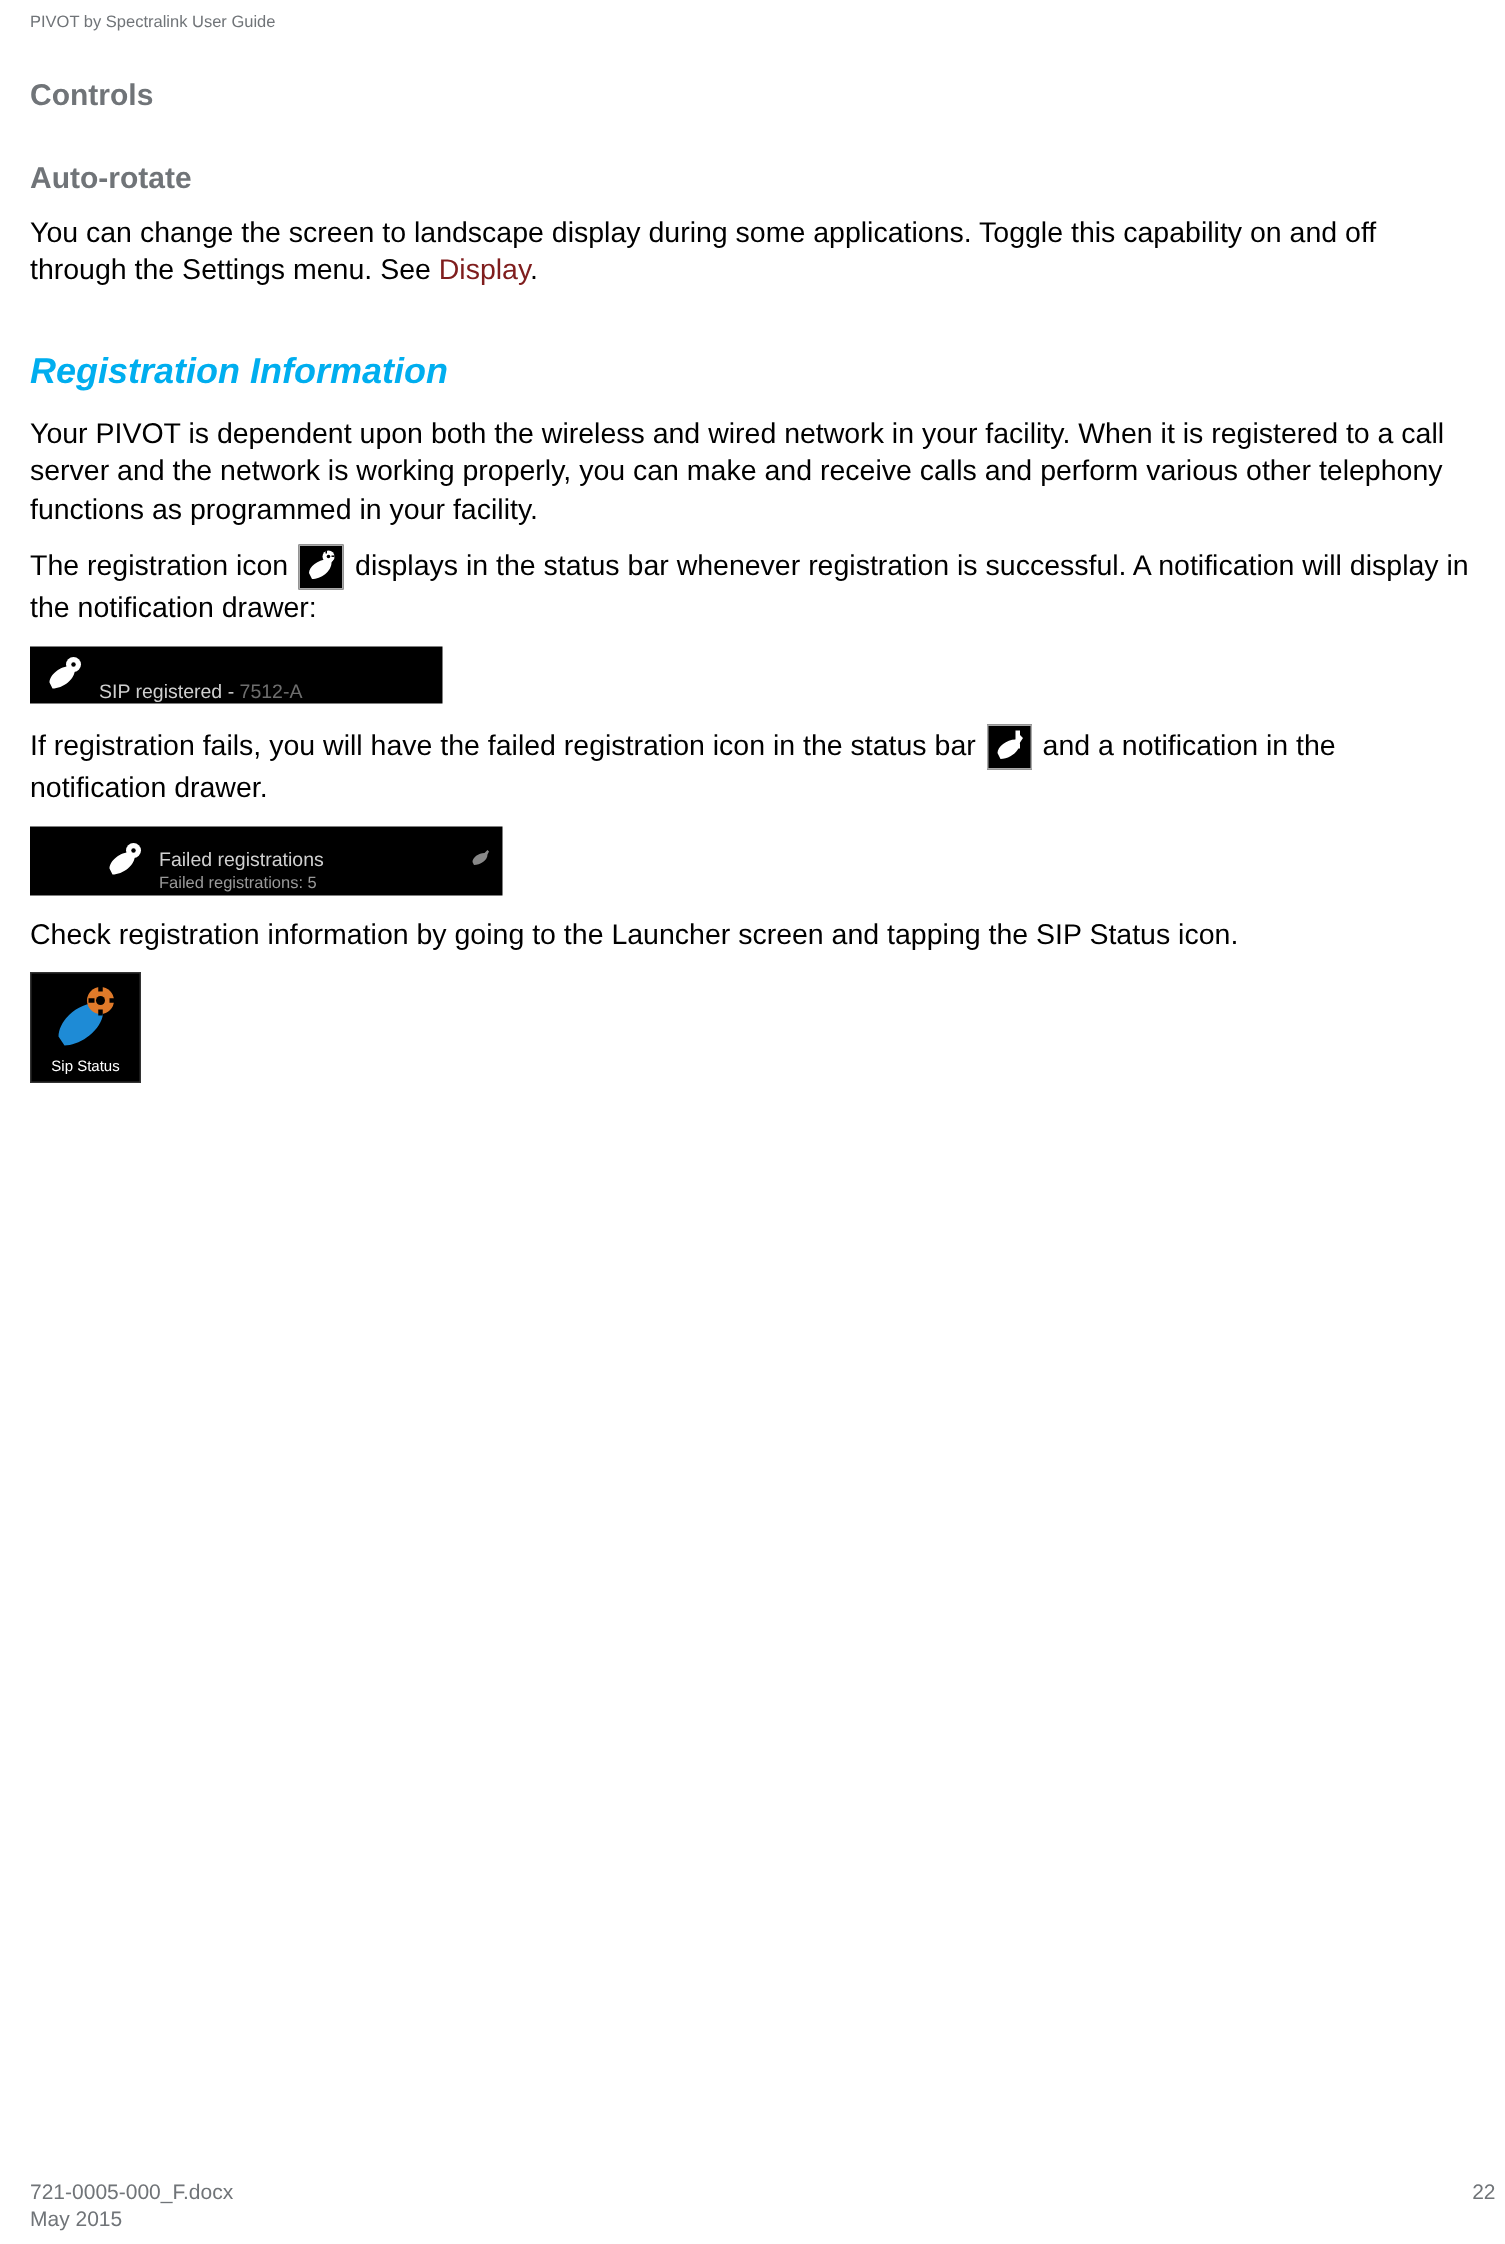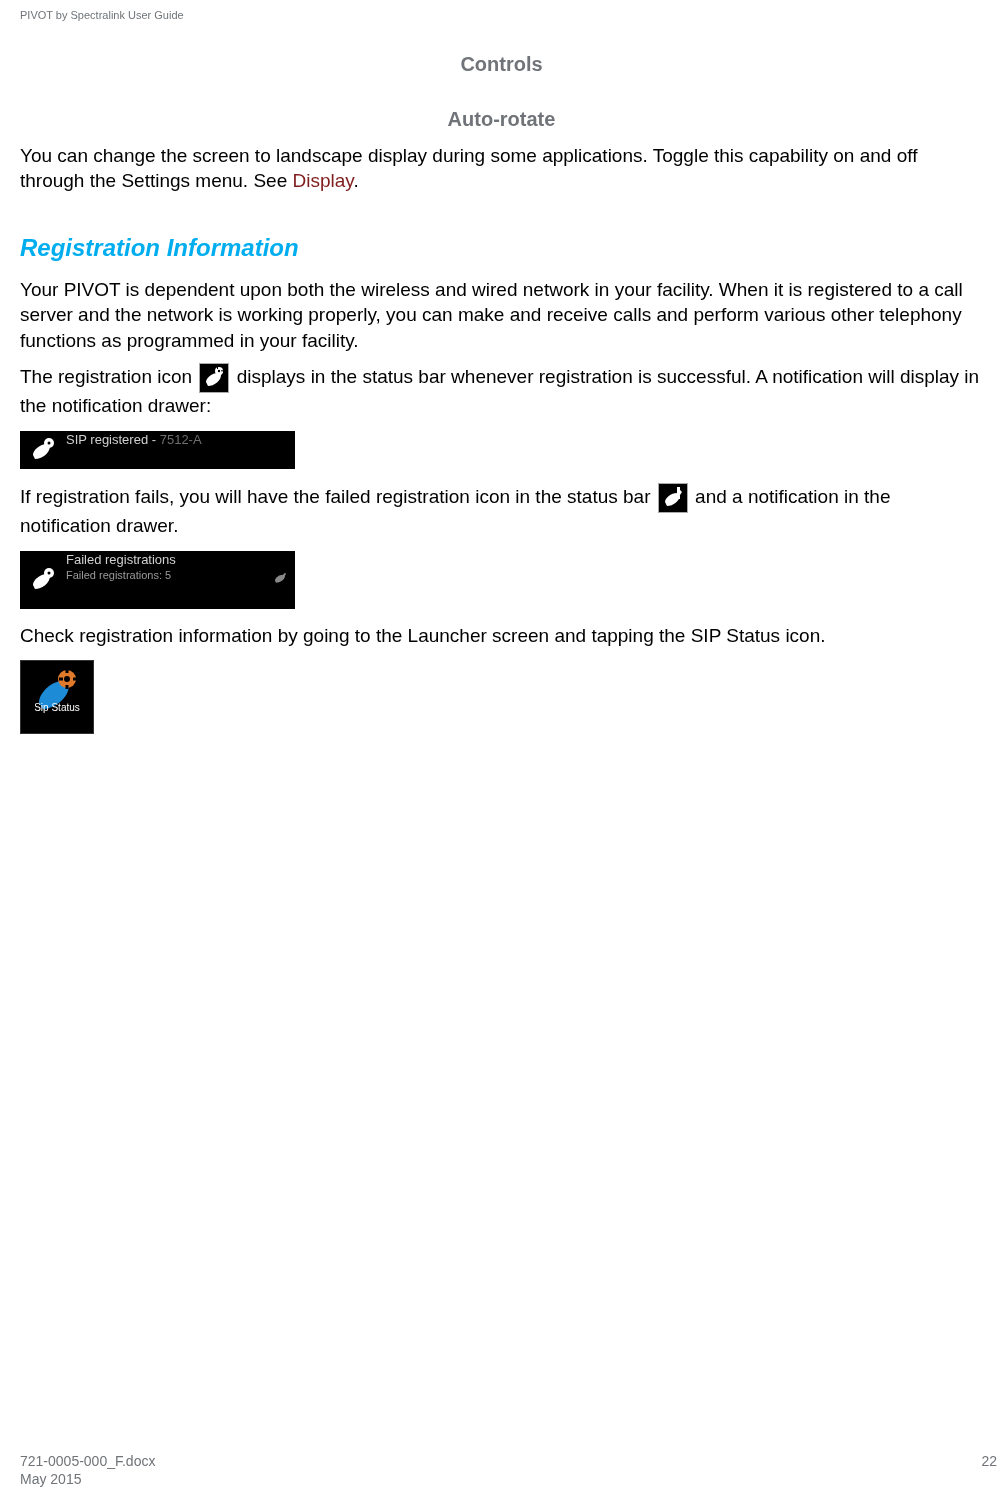--- a/index.html
+++ b/index.html
@@ -22,21 +22,20 @@
     color: #707478;
     font-size: 11px;
     margin-bottom: 28px;
   }
   .subhead {
     color: #707478;
     font-weight: bold;
     font-size: 20px;
     margin-top: 28px;
     margin-bottom: 10px;
-    text-align: center;
   }
   .body-text {
     margin: 8px 0 10px 0;
   }
   .link {
     color: #7f1d1d;
   }
   .title-ital {
     color: #00AEEF;
     font-style: italic;
@@ -55,25 +54,25 @@
     border: 1px solid #aaa;
     position: relative;
     margin: 0 2px;
   }
   .inline-icon svg { position: absolute; top:0; left:0; }
   .notif-bar {
     width: 275px;
     height: 38px;
     background: #000;
     display: flex;
-    align-items: flex-start;
+    align-items: flex-end;
     margin: 12px 0 14px 0;
     position: relative;
   }
-  .notif-bar.tall { height: 58px; }
+  .notif-bar.tall { height: 46px; padding-left: 40px; }
   .notif-icon-box {
     width: 46px;
     height: 100%;
     display:flex;
     align-items:center;
     justify-content:center;
   }
   .notif-text {
     color: #c8c8c8;
     font-size: 13px;
@@ -96,21 +95,21 @@
     width: 72px;
     height: 72px;
     background: #000;
     border:1px solid #333;
     position: relative;
     margin-top: 12px;
     overflow:hidden;
   }
   .sip-label {
     position:absolute;
-    bottom:19px;
+    bottom:3px;
     left:0;
     right:0;
     text-align:center;
     color:#fff;
     font-size:10px;
   }
   .footer {
     position: absolute;
     bottom: 8px;
     left: 20px;

